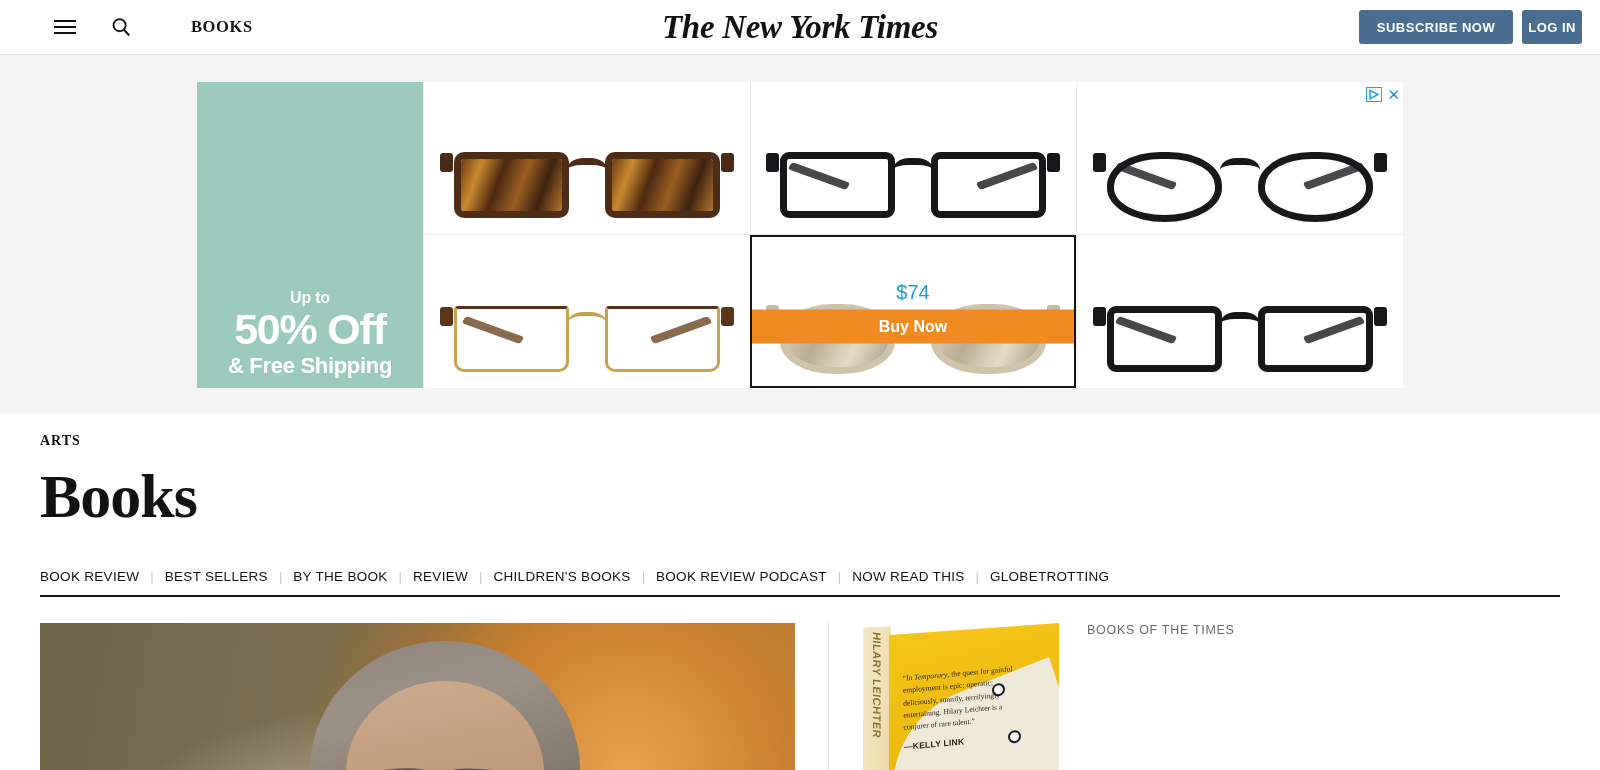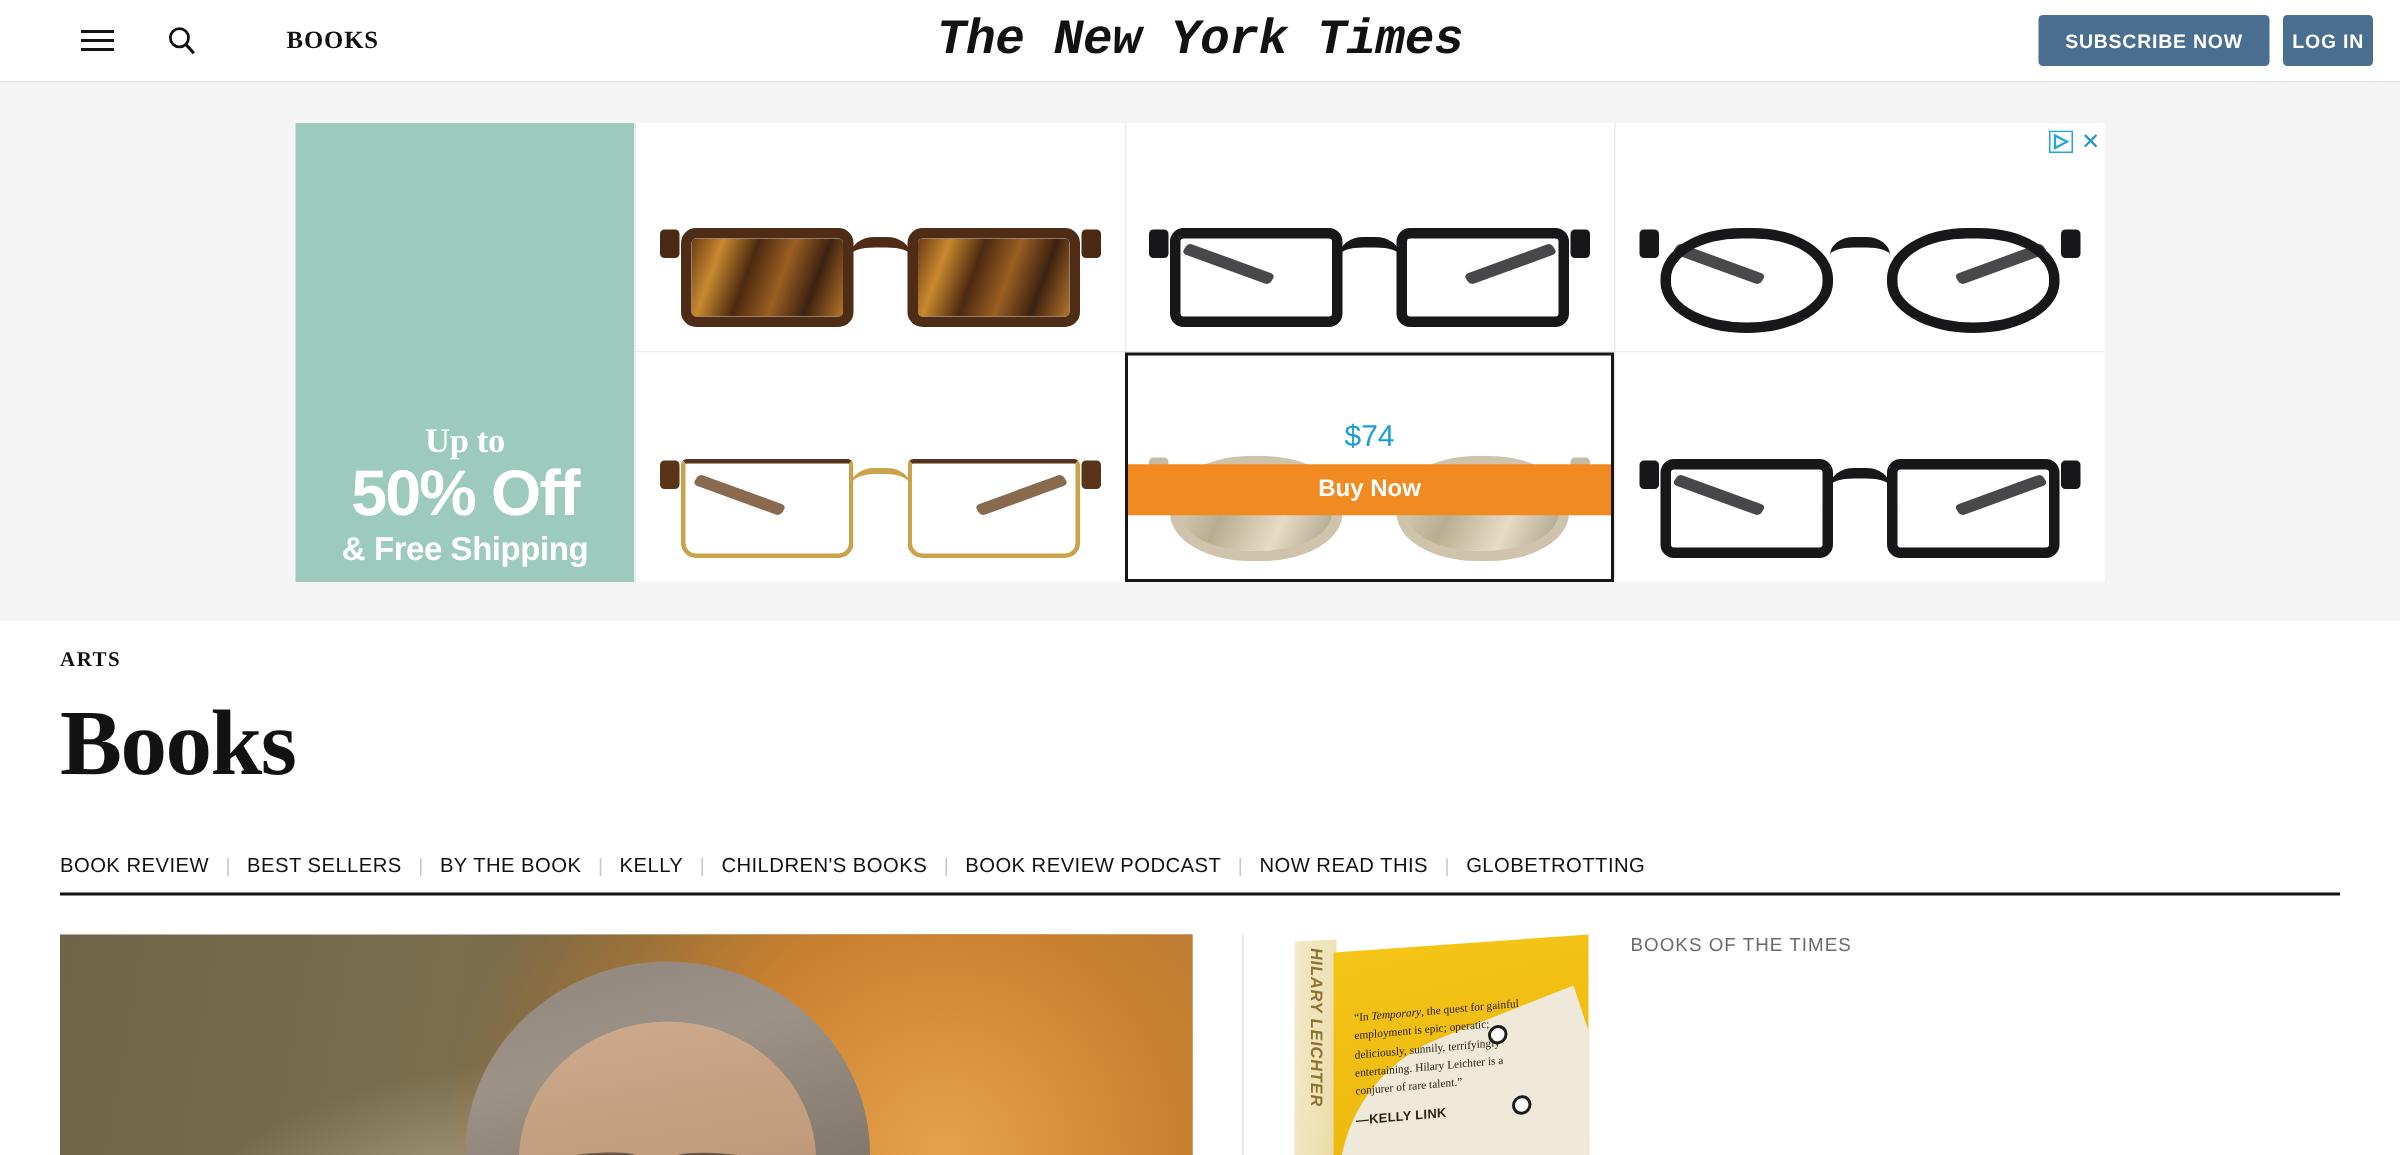--- a/index.html
+++ b/index.html
@@ -46,21 +46,21 @@
     letter-spacing: 0.6px;
     color: #121212;
     margin-left: 27px;
   }
 
   .masthead-logo {
     position: absolute;
     left: 50%;
     top: 50%;
     transform: translate(-50%, -50%);
-    font-family: Liberation Mono, monospace;
+    font-family: Liberation Serif, serif;
     font-weight: 700;
     font-size: 33px;
     color: #121212;
     letter-spacing: -0.3px;
     white-space: nowrap;
     font-style: italic;
   }
 
   .hdr-right {
     position: absolute;
@@ -111,21 +111,21 @@
     background: #9ccabd;
     position: relative;
     display: flex;
     flex-direction: column;
     align-items: center;
     justify-content: flex-end;
     padding-bottom: 9px;
     color: #ffffff;
     overflow: hidden;
   }
-  .promo-up { font-size: 23px; font-weight: 700; line-height: 1.12; letter-spacing: -0.2px; font-family: Liberation Serif, serif; }
+  .promo-up { font-size: 16px; font-weight: 700; line-height: 1.12; letter-spacing: -0.2px; }
   .promo-big { font-size: 43px; font-weight: 700; line-height: 1.0; letter-spacing: -1.2px; margin-top: 1px;}
   .promo-ship { font-size: 22px; font-weight: 700; line-height: 1.2; letter-spacing: -0.3px; margin-top: 2px;}
 
   .ad-cell {
     position: relative;
     background: #ffffff;
     border-left: 1px solid #ececec;
     border-bottom: 1px solid #ececec;
     display: flex;
     align-items: flex-end;
@@ -524,21 +524,21 @@
   <div class="kicker-arts">ARTS</div>
   <h1 class="page-title">Books</h1>
 
   <nav class="subnav">
     <a>BOOK REVIEW</a>
     <span class="sep">|</span>
     <a>BEST SELLERS</a>
     <span class="sep">|</span>
     <a>BY THE BOOK</a>
     <span class="sep">|</span>
-    <a>KELLY</a>
+    <a>REVIEW</a>
     <span class="sep">|</span>
     <a>CHILDREN'S BOOKS</a>
     <span class="sep">|</span>
     <a>BOOK REVIEW PODCAST</a>
     <span class="sep">|</span>
     <a>NOW READ THIS</a>
     <span class="sep">|</span>
     <a>GLOBETROTTING</a>
   </nav>
 

